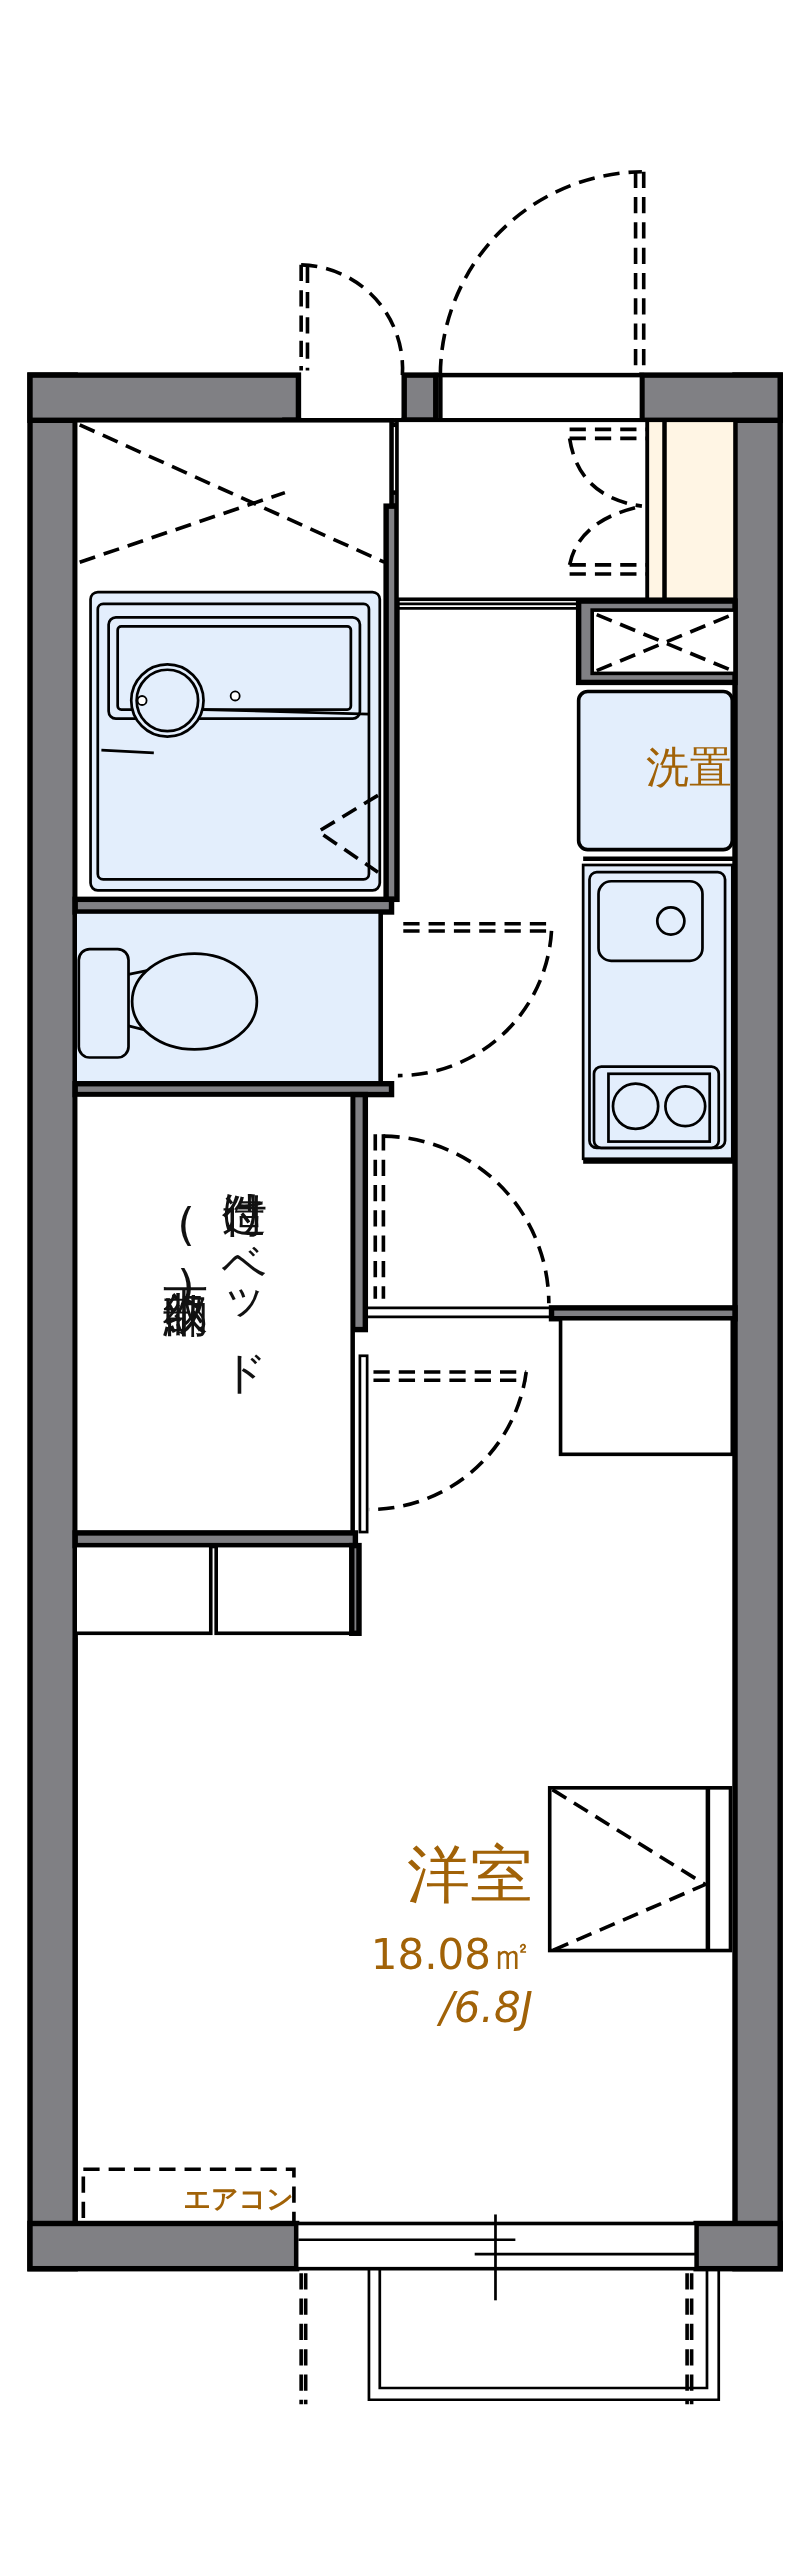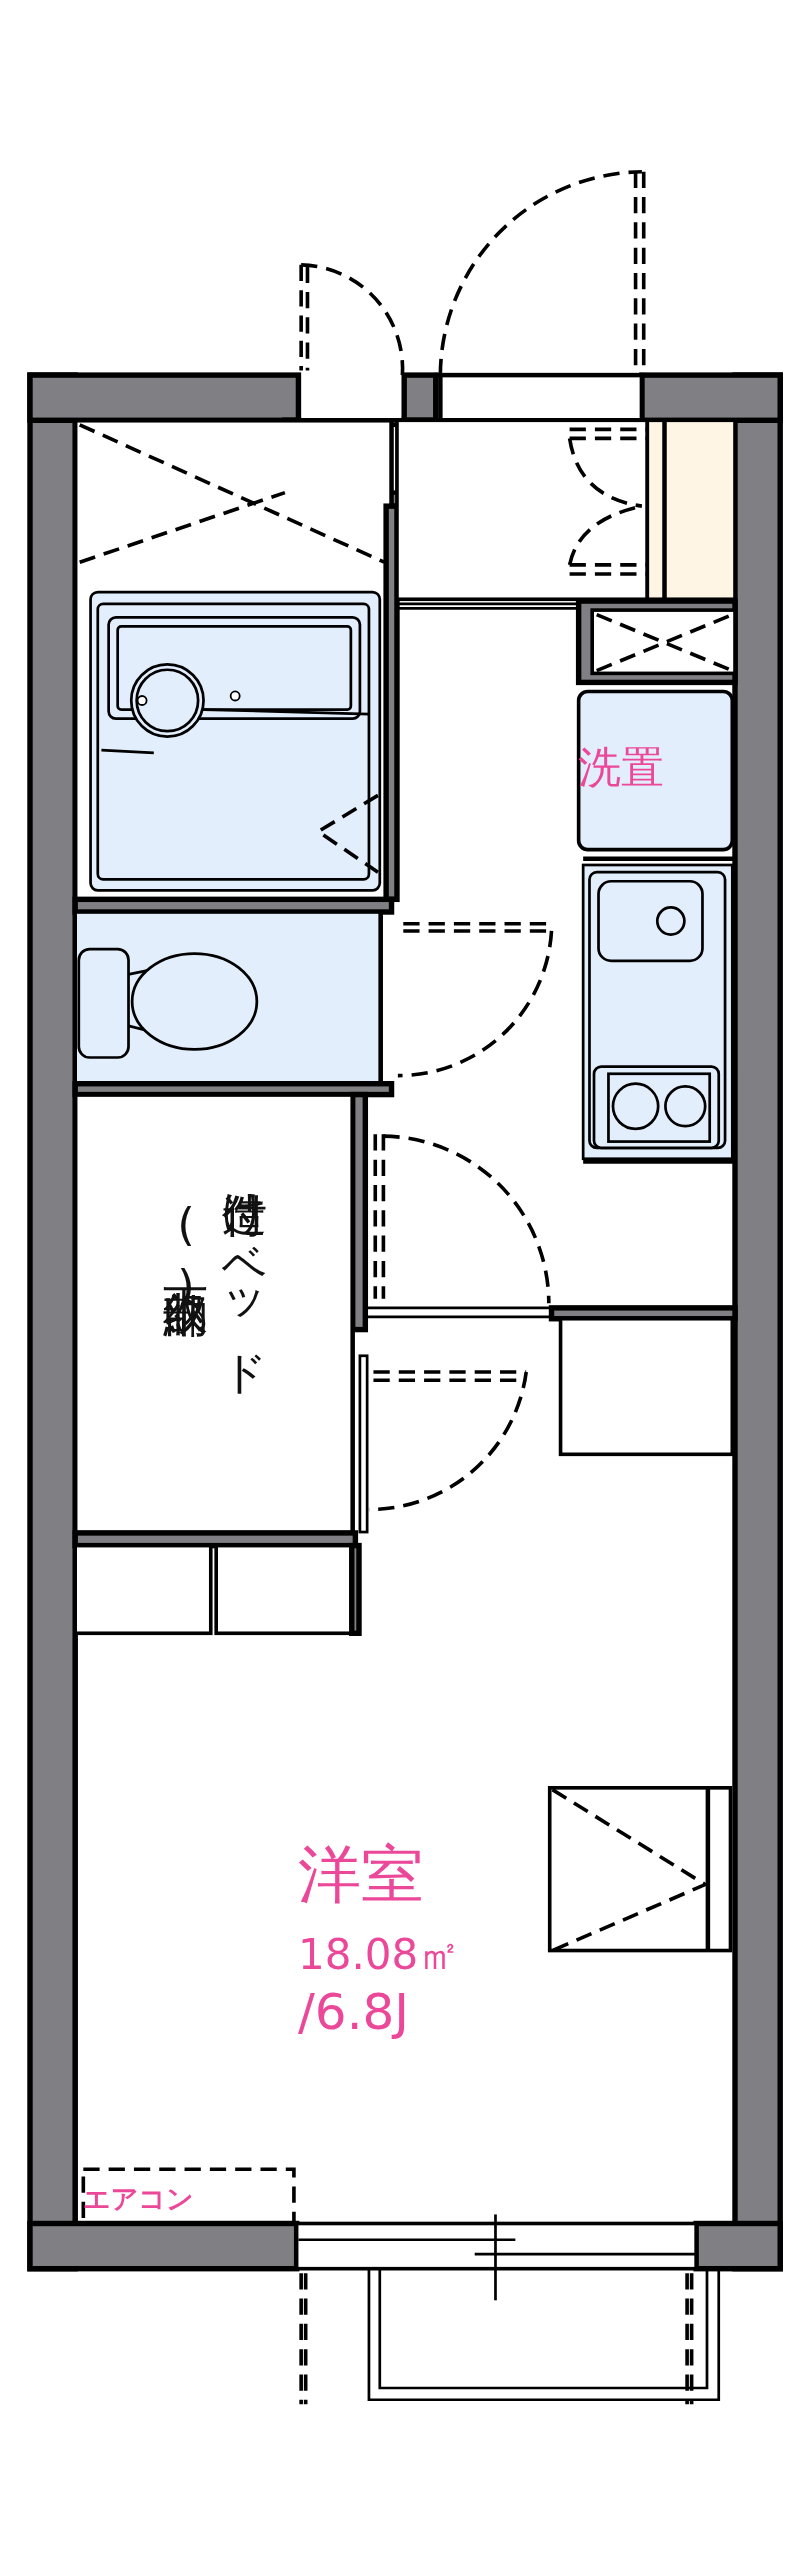--- a/index.html
+++ b/index.html
@@ -1,19 +1,19 @@
 <!DOCTYPE html>
 <html style="font-size:14.5px"><head>
 <meta charset="utf-8">
 <style>
   html, body { margin:0; padding:0; background:#ffffff; }
   body { width:812px; height:2576px; position:relative; overflow:hidden;
          font-family:"DejaVu Sans", "Liberation Sans", sans-serif; }
   #plan { position:absolute; left:0; top:0; width:812px; height:2576px; }
-  .label { position:absolute; color:#ec4899; text-align:left; line-height:1; }
+  .label { position:absolute; color:#a16207; text-align:right; line-height:1; }
   .vtext { position:absolute; writing-mode:vertical-rl; text-orientation:upright;
            font-size:45px; line-height:1.1; color:#111; letter-spacing:1.8px; }
 </style>
 </head>
 <body>
 
 <svg id="plan" viewBox="0 0 898 2850" xmlns="http://www.w3.org/2000/svg">
   <defs>
     <style>
       .wall { fill:#808084; stroke:#000; stroke-width:6; }
@@ -211,16 +211,16 @@
 <div class="label" style="left:578px; top:746px; width:154px; font-size:43px;">洗置</div>
 
 <div class="vtext" style="left:220px; top:1157px;">造付けベッド</div>
 
 <div class="vtext" style="left:161px; top:1198px;">(下部収納)</div>
 
 <div class="label" style="left:298px; top:1844px; width:235px; font-size:63px;font-family:Liberation Serif, serif;">洋室</div>
 
 <div class="label" style="left:298px; top:1934px; width:235px; font-size:42px;">18.08㎡</div>
 
-<div class="label" style="left:298px; top:1987px; width:235px; font-size:50px;">/6.8J</div>
+<div class="label" style="left:298px; top:1987px; width:235px; font-size:42px;font-style:italic;">/6.8J</div>
 
 <div class="label" style="left:83px; top:2185px; width:211px; font-size:27px;font-weight:bold;">エアコン</div>
 
 
 </body></html>

